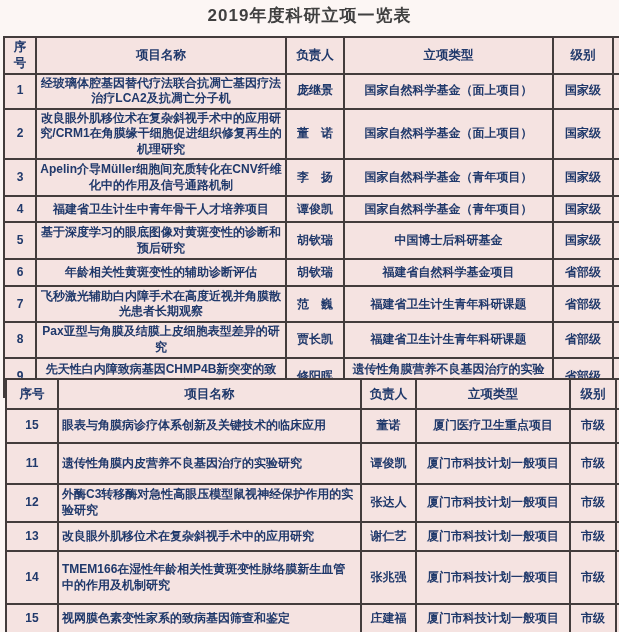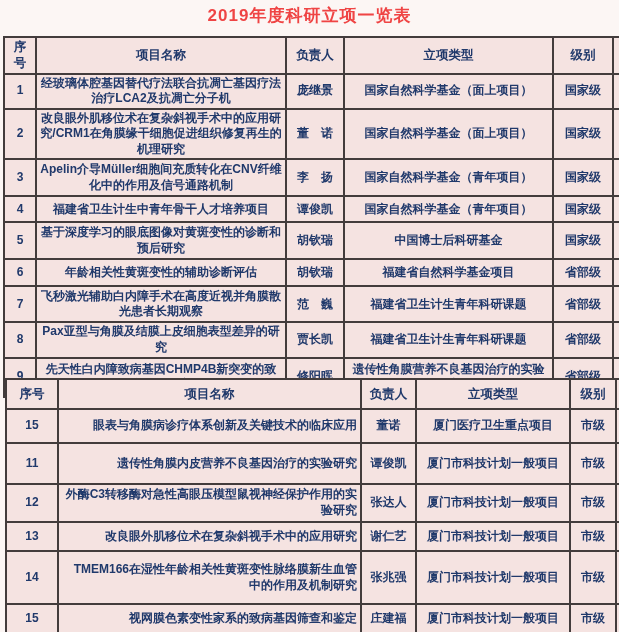--- a/index.html
+++ b/index.html
@@ -6,21 +6,21 @@
   body{
     position:relative;
     width:619px;height:632px;
     overflow:hidden;
     background:#fcf6f4;
     font-family:"Liberation Sans","DejaVu Sans",sans-serif;
   }
   .title{
     position:absolute;top:4px;left:0;width:619px;
     text-align:center;
-    color:#ef4444;
+    color:#404040;
     font-size:17px;
     font-weight:bold;
     letter-spacing:1px;
   }
   table{
     position:absolute;
     border-collapse:collapse;
     table-layout:fixed;
     background:#f5e3e1;
   }
@@ -32,21 +32,21 @@
     font-weight:bold;
     font-size:12px;
     line-height:1.3;
     padding:1px 3px;
     overflow:hidden;
     vertical-align:middle;
   }
   th{text-align:center;font-size:12.5px;}
   .c-no,.c-person,.c-type,.c-level,.c-extra{text-align:center;}
   #t1 .c-name{text-align:center;}
-  #t2 .c-name{text-align:right;margin-top:32px;}
+  #t2 .c-name{text-align:left;margin-top:32px;}
 </style>
 </head>
 <body>
 
 <div class="title">2019年度科研立项一览表</div>
 
 <table id="t1">
   <colgroup>
     <col style="width:32px">
       <col style="width:250px">

